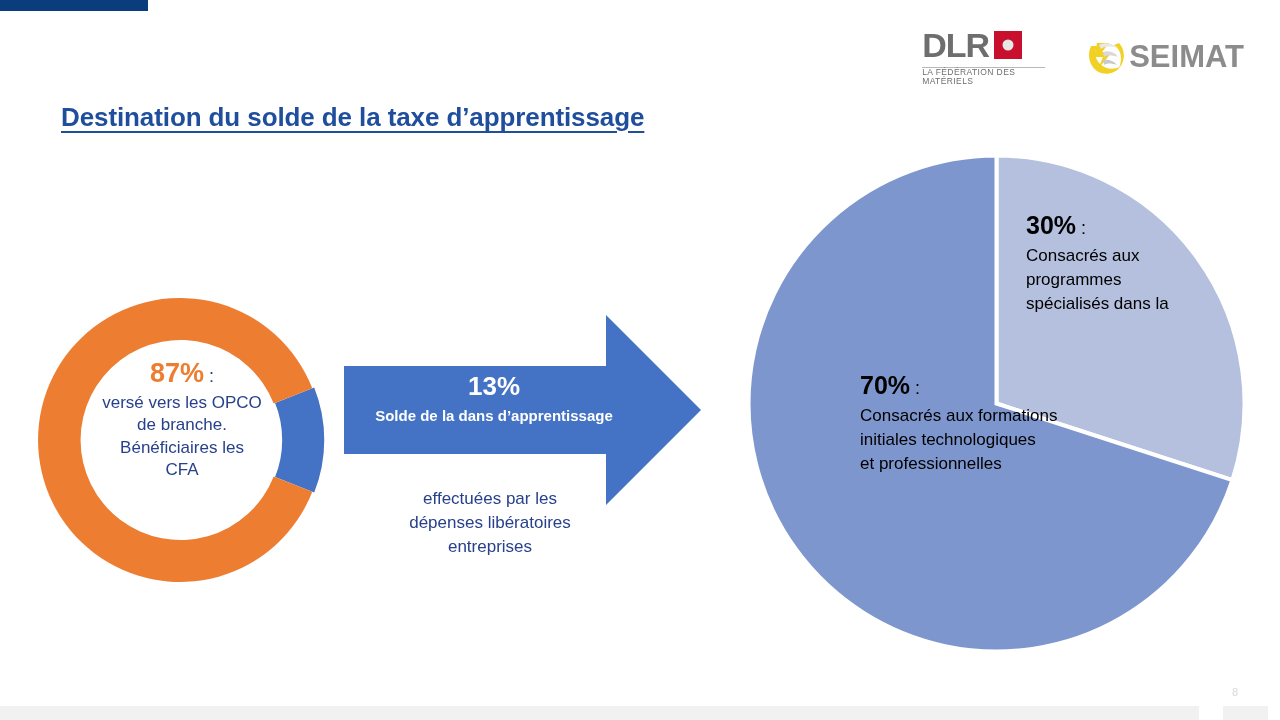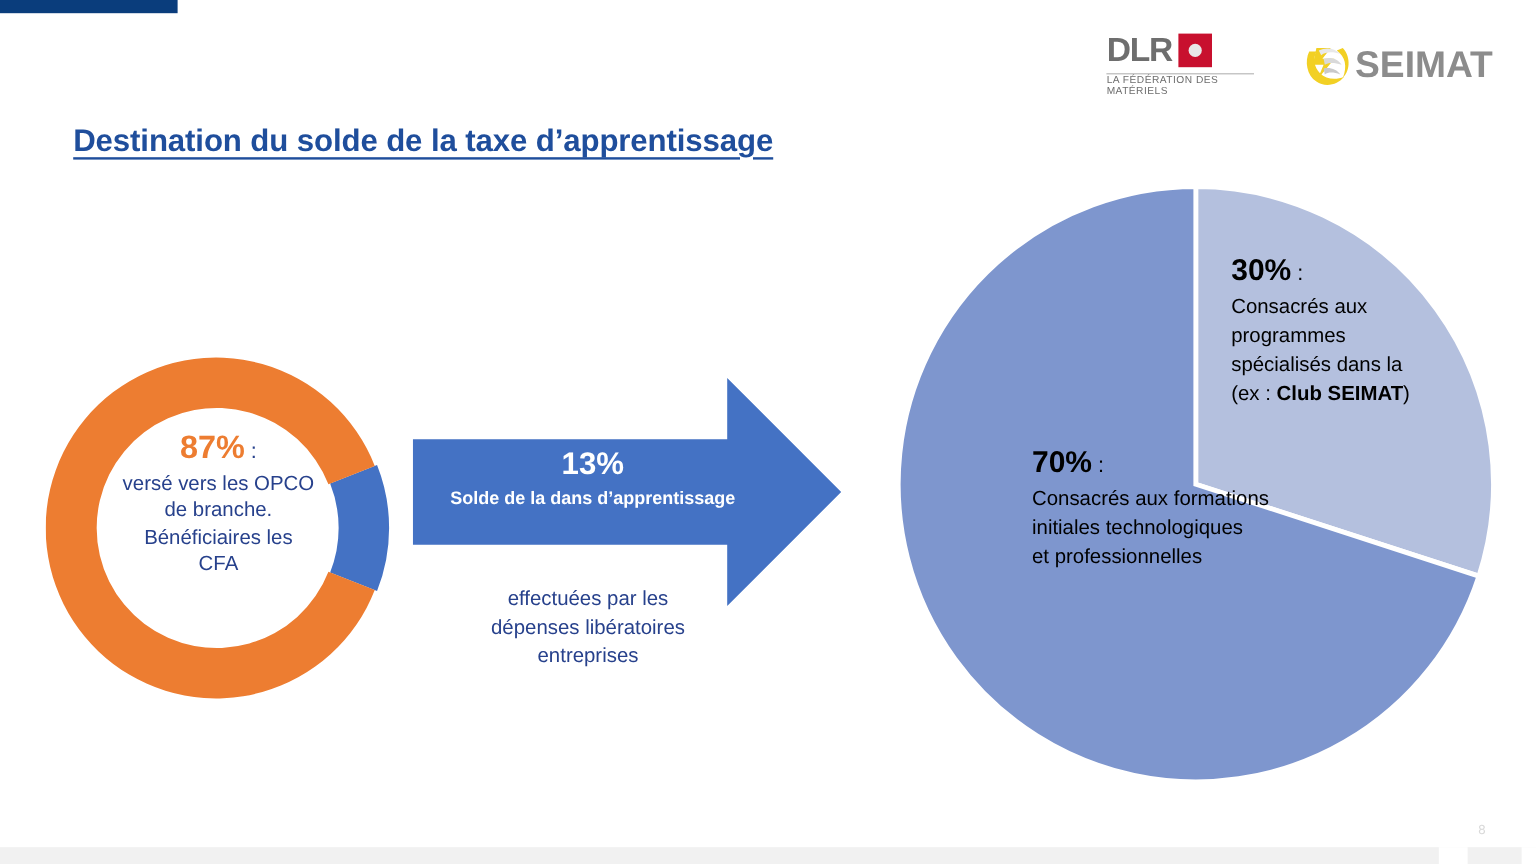--- a/index.html
+++ b/index.html
@@ -76,21 +76,21 @@
     align-items: flex-start;
     line-height: 1;
   }
   .dlr-top {
     display: flex;
     align-items: center;
   }
   .dlr-letters {
     font-family: "Liberation Sans", sans-serif;
     font-weight: bold;
-    font-size: 28px;
+    font-size: 34px;
     letter-spacing: -1px;
     color: #6e6e6e;
     line-height: 1;
   }
   .dlr-square {
     width: 28px;
     height: 28px;
     background: #c8102e;
     margin-left: 5px;
     position: relative;
@@ -357,21 +357,20 @@
     </svg>
   </div>
 
   <div class="pie-label-30">
     <div>
       <span class="pie-pct">30%</span><span class="pie-colon"> :</span>
     </div>
     <span class="pie-body">Consacrés aux</span>
     <span class="pie-body">programmes</span>
     <span class="pie-body">spécialisés dans la</span>
-    <span class="pie-body"><span>(ex : </span><span class="bold-inline">Club SEIMAT</span><span>)</span></span>
   </div>
 
   <div class="pie-label-70">
     <div>
       <span class="pie-pct">70%</span><span class="pie-colon"> :</span>
     </div>
     <span class="pie-body-70">Consacrés aux formations</span>
     <span class="pie-body">initiales technologiques</span>
     <span class="pie-body">et professionnelles</span>
   </div>

